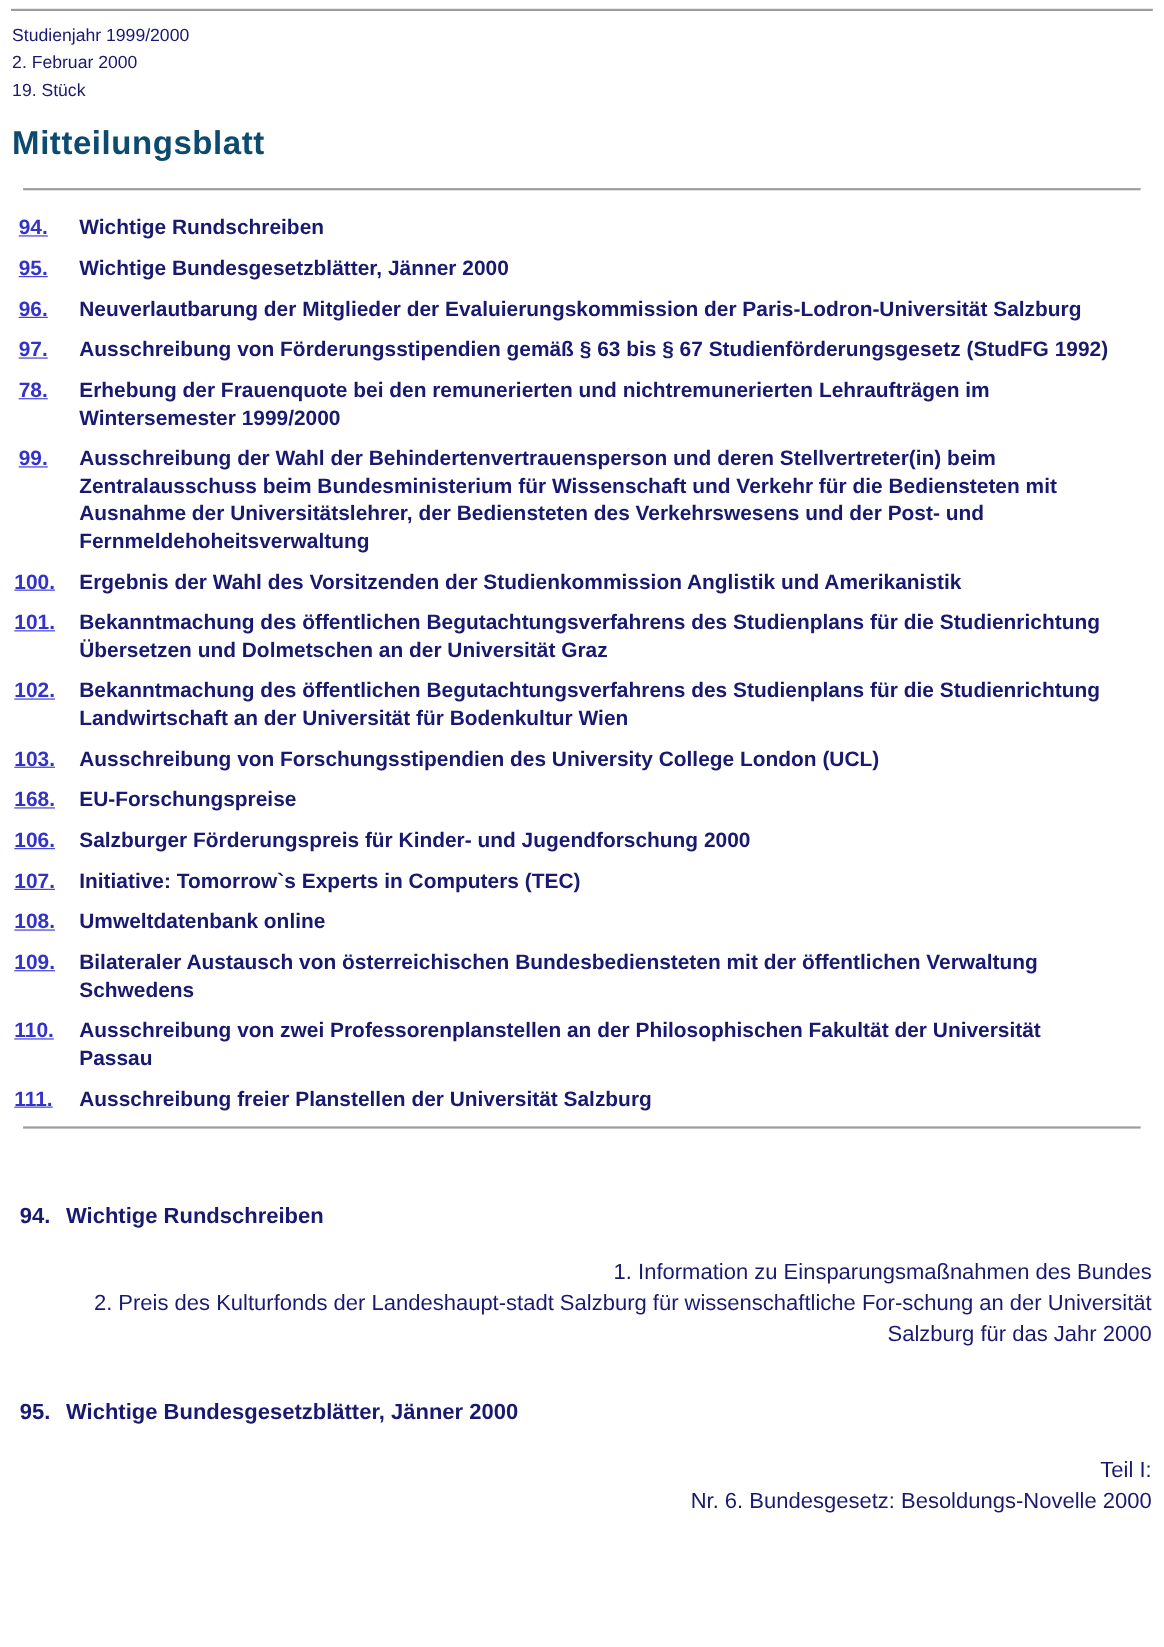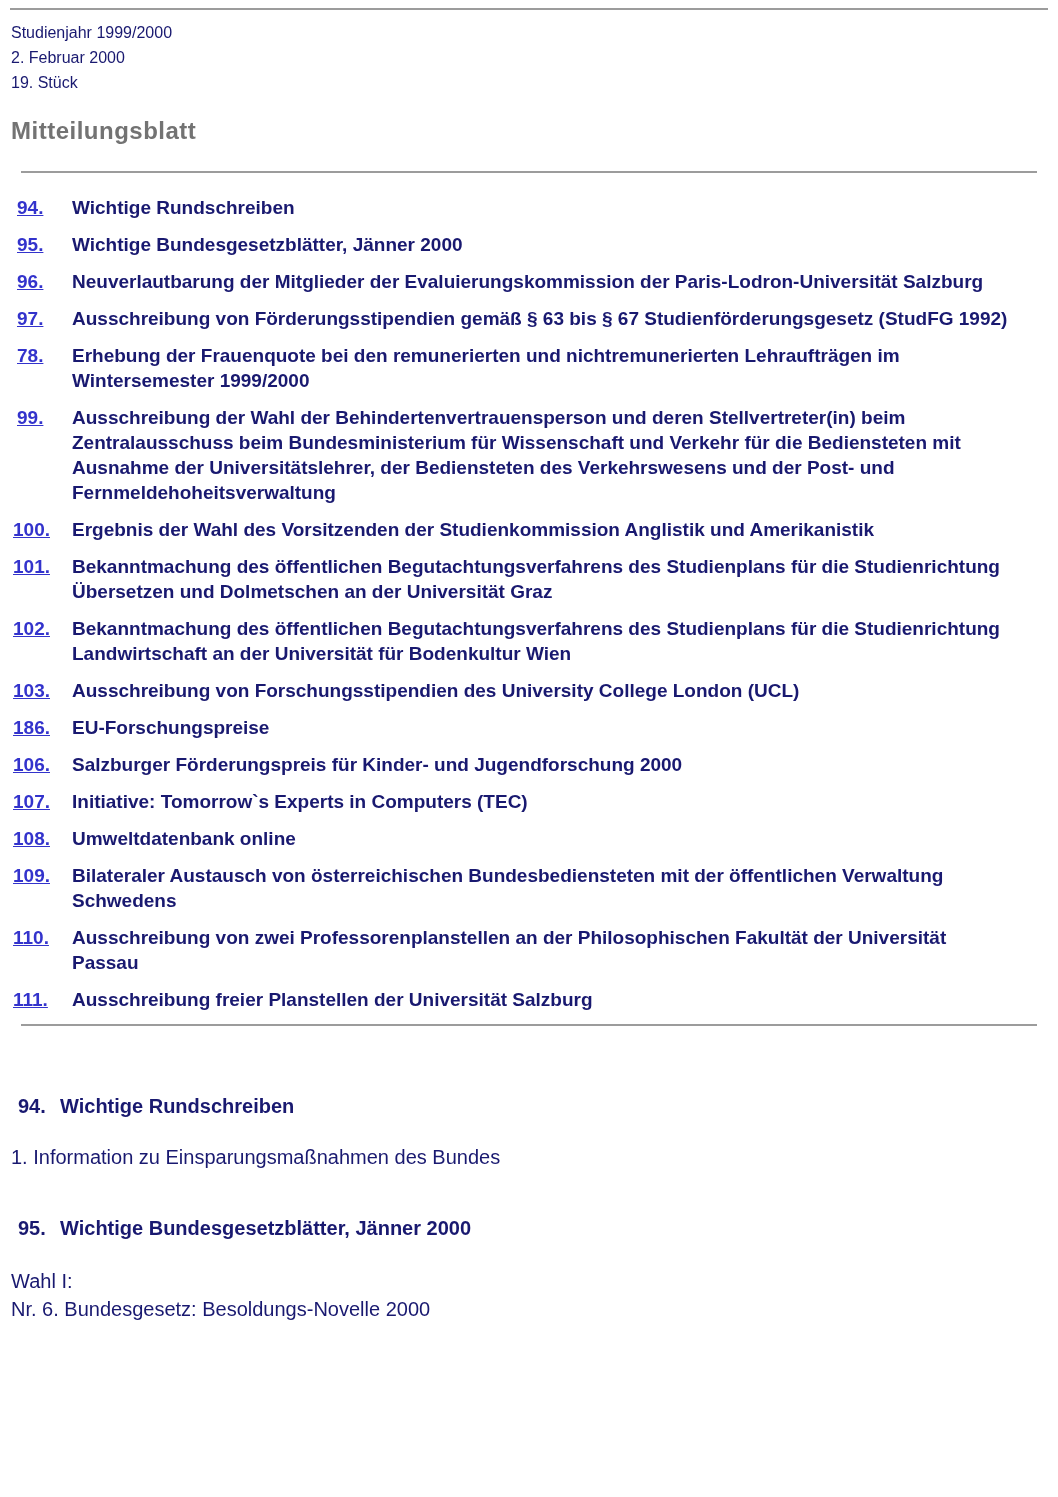--- a/index.html
+++ b/index.html
@@ -12,40 +12,40 @@
   .rule{border:none;height:2px;background:#9c9c9c;margin:0 10px;}
   .rule-top{margin-top:8px;}
   .rule-mid{margin-top:20px;}
   .rule-toc-end{margin-top:8px;}
   .page{padding:0 11px;}
 
   .meta{margin-top:10px;font-size:16px;line-height:25px;}
   .meta div{white-space:nowrap;}
 
   h1.doc-title{
-    margin:16px 0 0 0;font-size:24px;line-height:40px;
-    font-weight:bold;color:#737373;letter-spacing:0.5px;
+    margin:16px 0 0 0;font-size:30px;line-height:40px;
+    font-weight:bold;color:#0c4a6e;letter-spacing:0.5px;
   }
 
   .toc{margin-top:22px;}
   .toc-row{display:flex;margin-bottom:12px;font-size:19px;line-height:25px;font-weight:bold;}
   .toc-num{
     flex:0 0 61px;box-sizing:border-box;padding-left:6px;
     color:#3333cc;text-decoration:underline;font-weight:bold;
   }
   
   .toc-row:nth-child(n+7) .toc-num{padding-left:2px;}
   .toc-title{max-width:940px;}
 
   .section-heading{display:flex;font-size:20px;line-height:25px;font-weight:bold;}
   .section-heading .sec-num{flex:0 0 49px;box-sizing:border-box;padding-left:7px;}
   .sec-94{margin-top:68px;}
   .sec-95{margin-top:45px;}
   .sec-body{margin-top:24px;font-size:20px;line-height:28px;font-weight:normal;}
-  .sec-body p{margin:0;}
+  .sec-body p{margin:0;text-align:right;}
   a{cursor:pointer;}
 </style>
 </head>
 <body>
 
 <hr class="rule rule-top">
 
 <div class="page">
 
   <div class="meta">
@@ -94,21 +94,21 @@
     </div>
     <div class="toc-row">
       <a class="toc-num">102.</a>
       <div class="toc-title">Bekanntmachung des öffentlichen Begutachtungsverfahrens des Studienplans für die Studienrichtung Landwirtschaft an der Universität für Bodenkultur Wien</div>
     </div>
     <div class="toc-row">
       <a class="toc-num">103.</a>
       <div class="toc-title">Ausschreibung von Forschungsstipendien des University College London (UCL)</div>
     </div>
     <div class="toc-row">
-      <a class="toc-num">186.</a>
+      <a class="toc-num">168.</a>
       <div class="toc-title">EU-Forschungspreise</div>
     </div>
     <div class="toc-row">
       <a class="toc-num">106.</a>
       <div class="toc-title">Salzburger Förderungspreis für Kinder- und Jugendforschung 2000</div>
     </div>
     <div class="toc-row">
       <a class="toc-num">107.</a>
       <div class="toc-title">Initiative: Tomorrow`s Experts in Computers (TEC)</div>
     </div>
@@ -133,27 +133,28 @@
 
   <hr class="rule rule-toc-end">
 
   <div class="section sec-94">
     <div class="section-heading">
       <span class="sec-num">94.</span>
       <span class="sec-title">Wichtige Rundschreiben</span>
     </div>
     <div class="sec-body">
       <p>1. Information zu Einsparungsmaßnahmen des Bundes</p>
+      <p>2. Preis des Kulturfonds der Landeshaupt-stadt Salzburg für wissenschaftliche For-schung an der Universität Salzburg für das Jahr 2000</p>
     </div>
   </div>
 
   <div class="section sec-95">
     <div class="section-heading">
       <span class="sec-num">95.</span>
       <span class="sec-title">Wichtige Bundesgesetzblätter, Jänner 2000</span>
     </div>
     <div class="sec-body" style="margin-top:26px;">
-      <p>Wahl I:</p>
+      <p>Teil I:</p>
       <p>Nr. 6. Bundesgesetz: Besoldungs-Novelle 2000</p>
     </div>
   </div>
 
 </div>
 
 </body></html>

